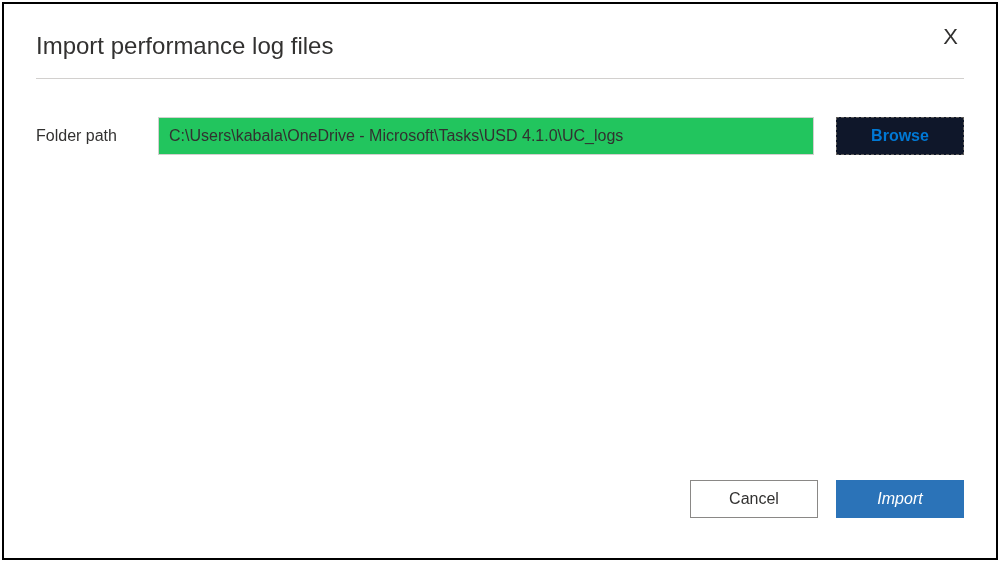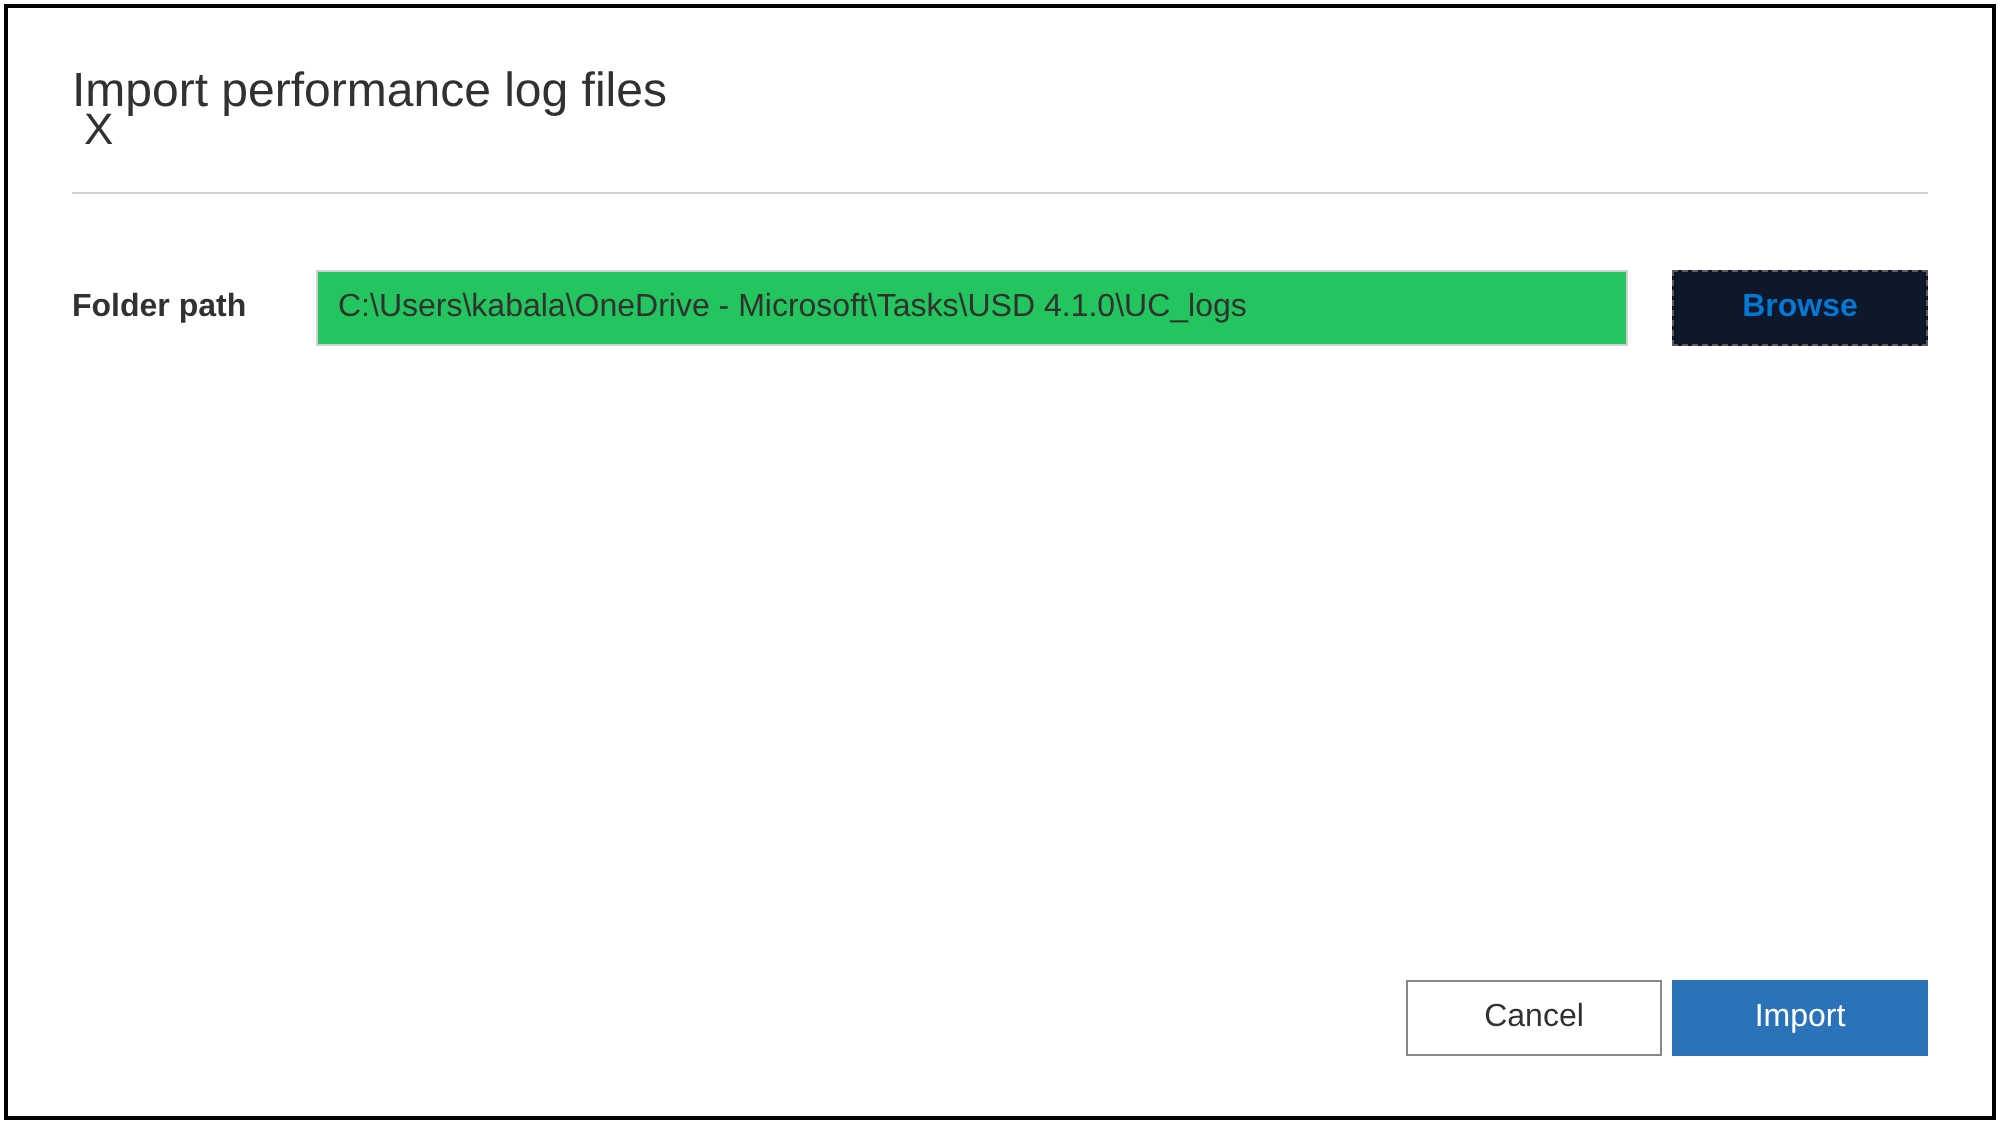--- a/index.html
+++ b/index.html
@@ -22,21 +22,20 @@
       background: #ffffff;
       position: relative;
       display: flex;
       flex-direction: column;
     }
     .header-row {
       display: flex;
       align-items: flex-start;
       justify-content: space-between;
       padding: 28px 32px 0 32px;
-      flex-direction: column;
     }
     .dialog-title {
       font-size: 24px;
       font-weight: 400;
       color: #323130;
     }
     .close-btn {
       font-size: 22px;
       font-weight: 400;
       color: #323130;
@@ -55,21 +54,20 @@
       display: flex;
       align-items: center;
       padding: 38px 32px 0 32px;
       gap: 22px;
     }
     .form-label {
       font-size: 16px;
       color: #323130;
       width: 100px;
       flex-shrink: 0;
-      font-weight: bold;
     }
     .folder-input {
       flex: 1;
       height: 38px;
       border: 1px solid #d2d0ce;
       padding: 0 10px;
       font-size: 16px;
       color: #323130;
       font-family: inherit;
       background: #22c55e;
@@ -80,24 +78,24 @@
       background: #0f172a;
       border: 1px dashed #605e5c;
       color: #0078d4;
       font-size: 16px;
       font-weight: 600;
       cursor: pointer;
       font-family: inherit;
     }
     .footer {
       position: absolute;
-      bottom: 30px;
+      bottom: 40px;
       right: 32px;
       display: flex;
-      gap: 5px;
+      gap: 18px;
     }
     .cancel-btn {
       width: 128px;
       height: 38px;
       background: #ffffff;
       border: 1px solid #8a8886;
       color: #323130;
       font-size: 16px;
       font-weight: 400;
       cursor: pointer;
@@ -106,20 +104,21 @@
     .import-btn {
       width: 128px;
       height: 38px;
       background: #2b73b8;
       border: 1px solid #2b73b8;
       color: #ffffff;
       font-size: 16px;
       font-weight: 400;
       cursor: pointer;
       font-family: inherit;
+      font-style: italic;
     }
   </style>
 </head>
 <body>
 
 <div class="dialog">
   <div class="header-row">
     <h1 class="dialog-title">Import performance log files</h1>
     <span class="close-btn">X</span>
   </div>

